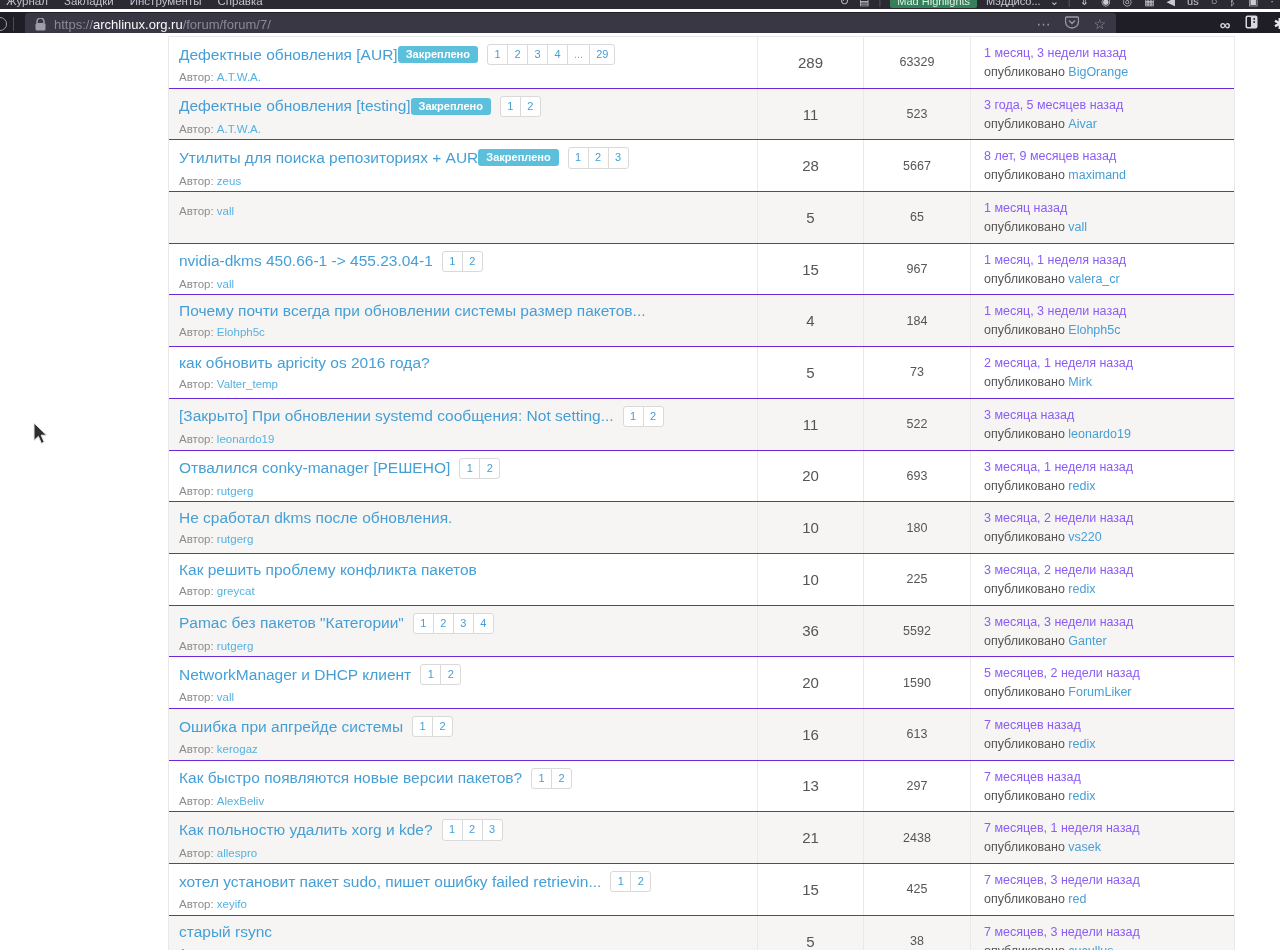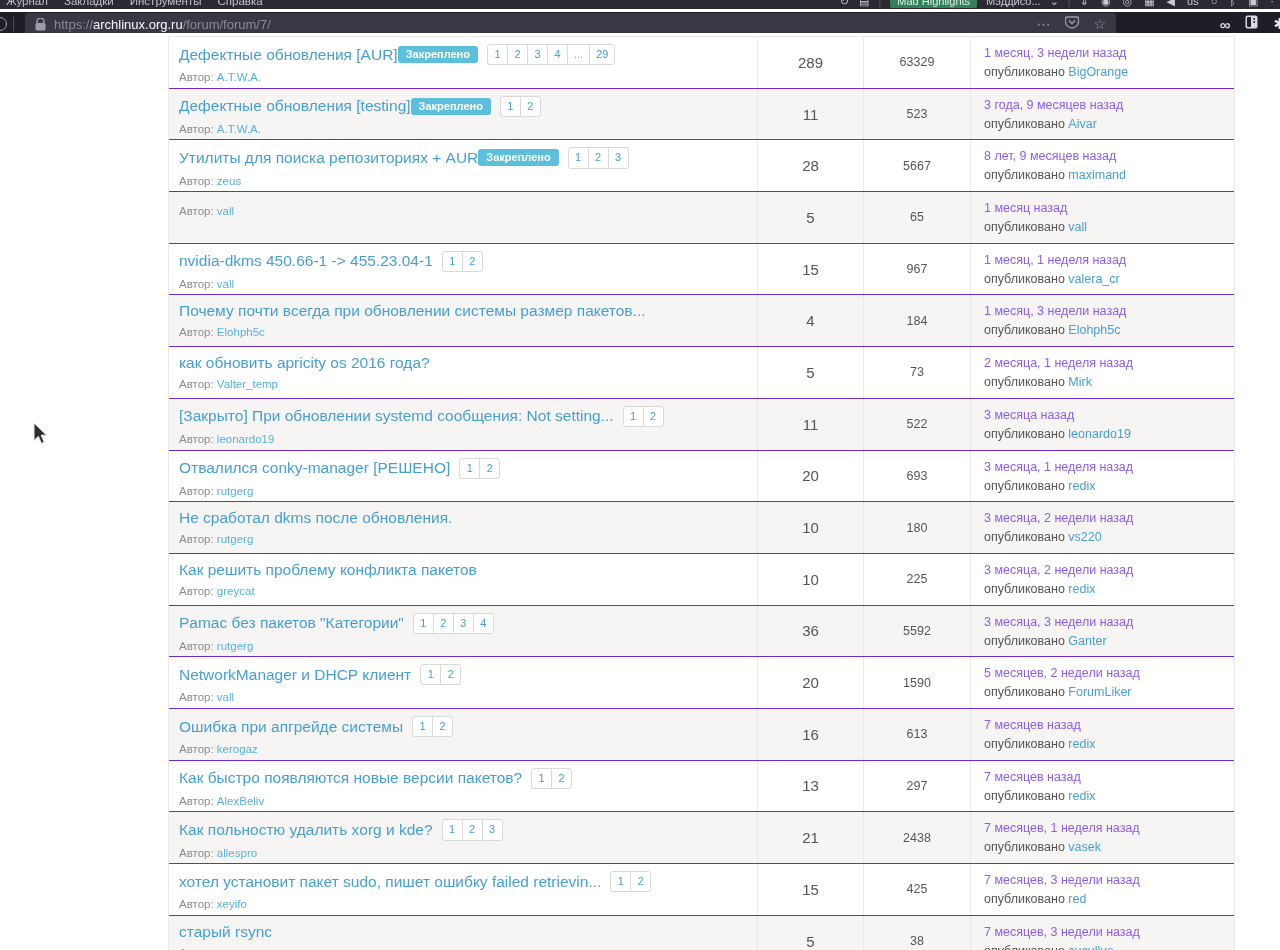--- a/index.html
+++ b/index.html
@@ -169,21 +169,21 @@
               <span class="badge">Закреплено</span>
               <span class="pages">
                 <a class="page-btn">1</a>
                 <a class="page-btn">2</a>
               </span>
             </div>
             <div class="author-line"><span>Автор: </span><a>A.T.W.A.</a></div>
           </div>
           <div class="cell c-replies">11</div>
           <div class="cell c-views">523</div>
-          <div class="cell c-last"><a class="last-time">3 года, 9 месяцев назад</a><div class="last-by"><span>опубликовано </span><a>Aivar</a></div></div>
+          <div class="cell c-last"><a class="last-time">3 года, 5 месяцев назад</a><div class="last-by"><span>опубликовано </span><a>Aivar</a></div></div>
         </div>
         <div class="row">
           <div class="cell c-title">
             <div class="title-line">
               <a class="topic-link">Утилиты для поиска репозиториях + AUR</a>
               <span class="badge">Закреплено</span>
               <span class="pages">
                 <a class="page-btn">1</a>
                 <a class="page-btn">2</a>
                 <a class="page-btn">3</a>

